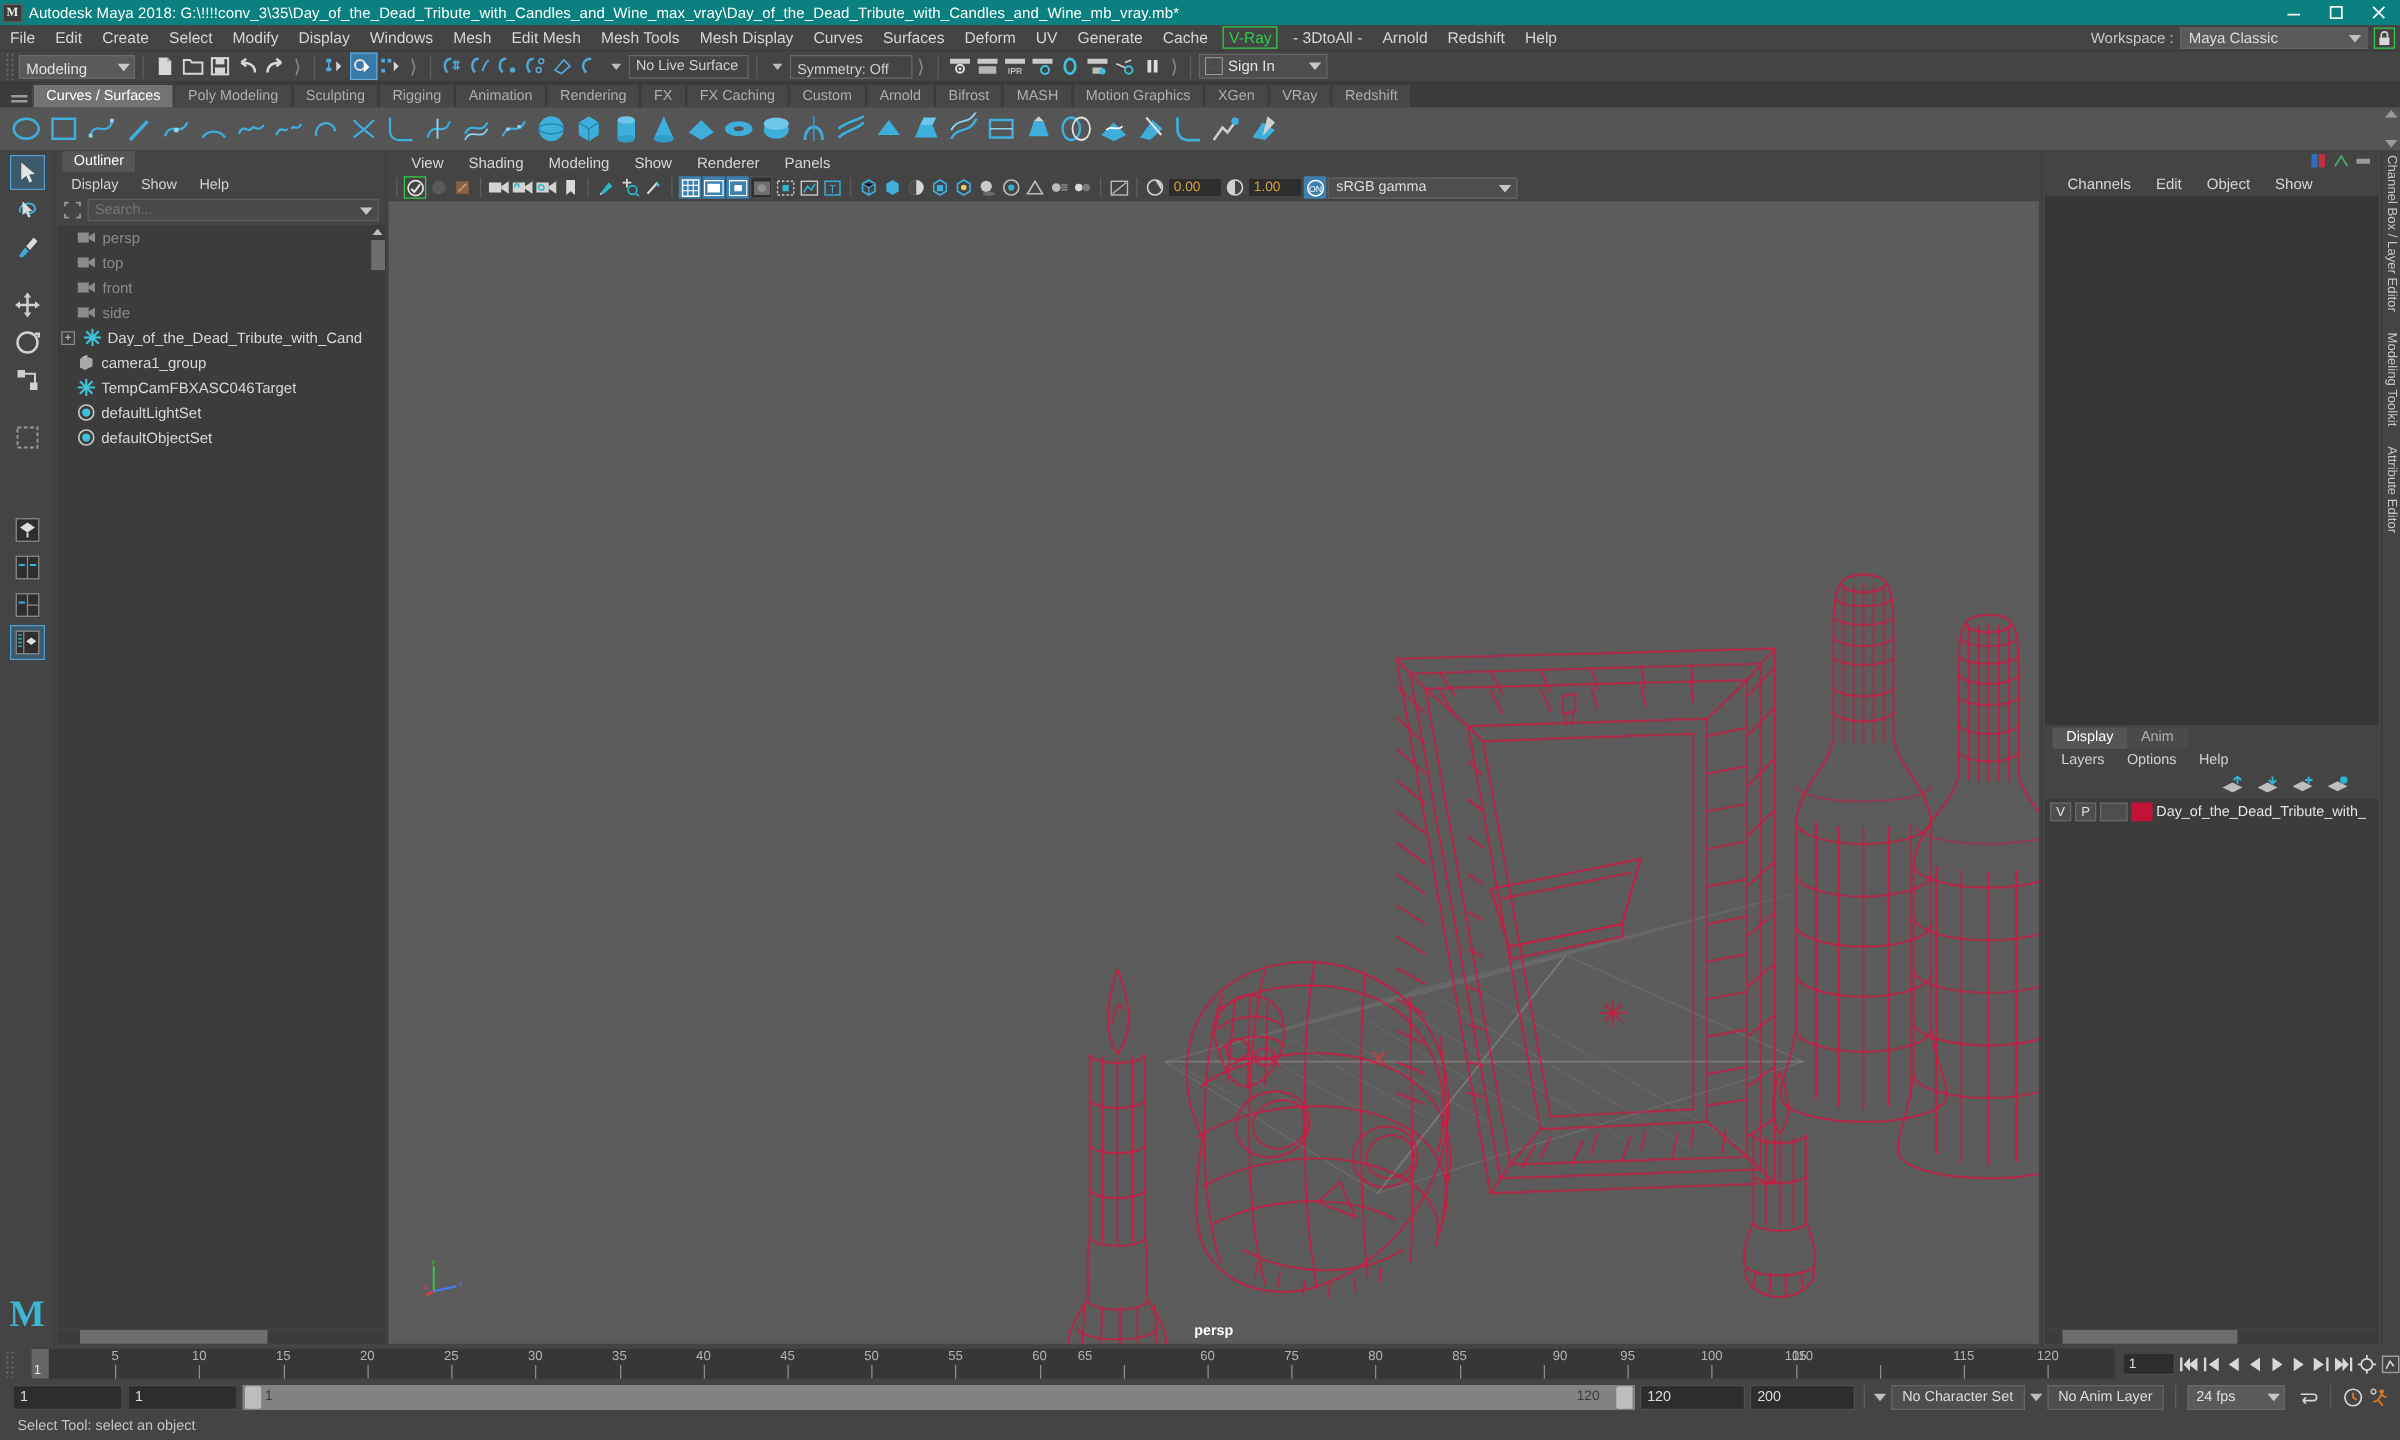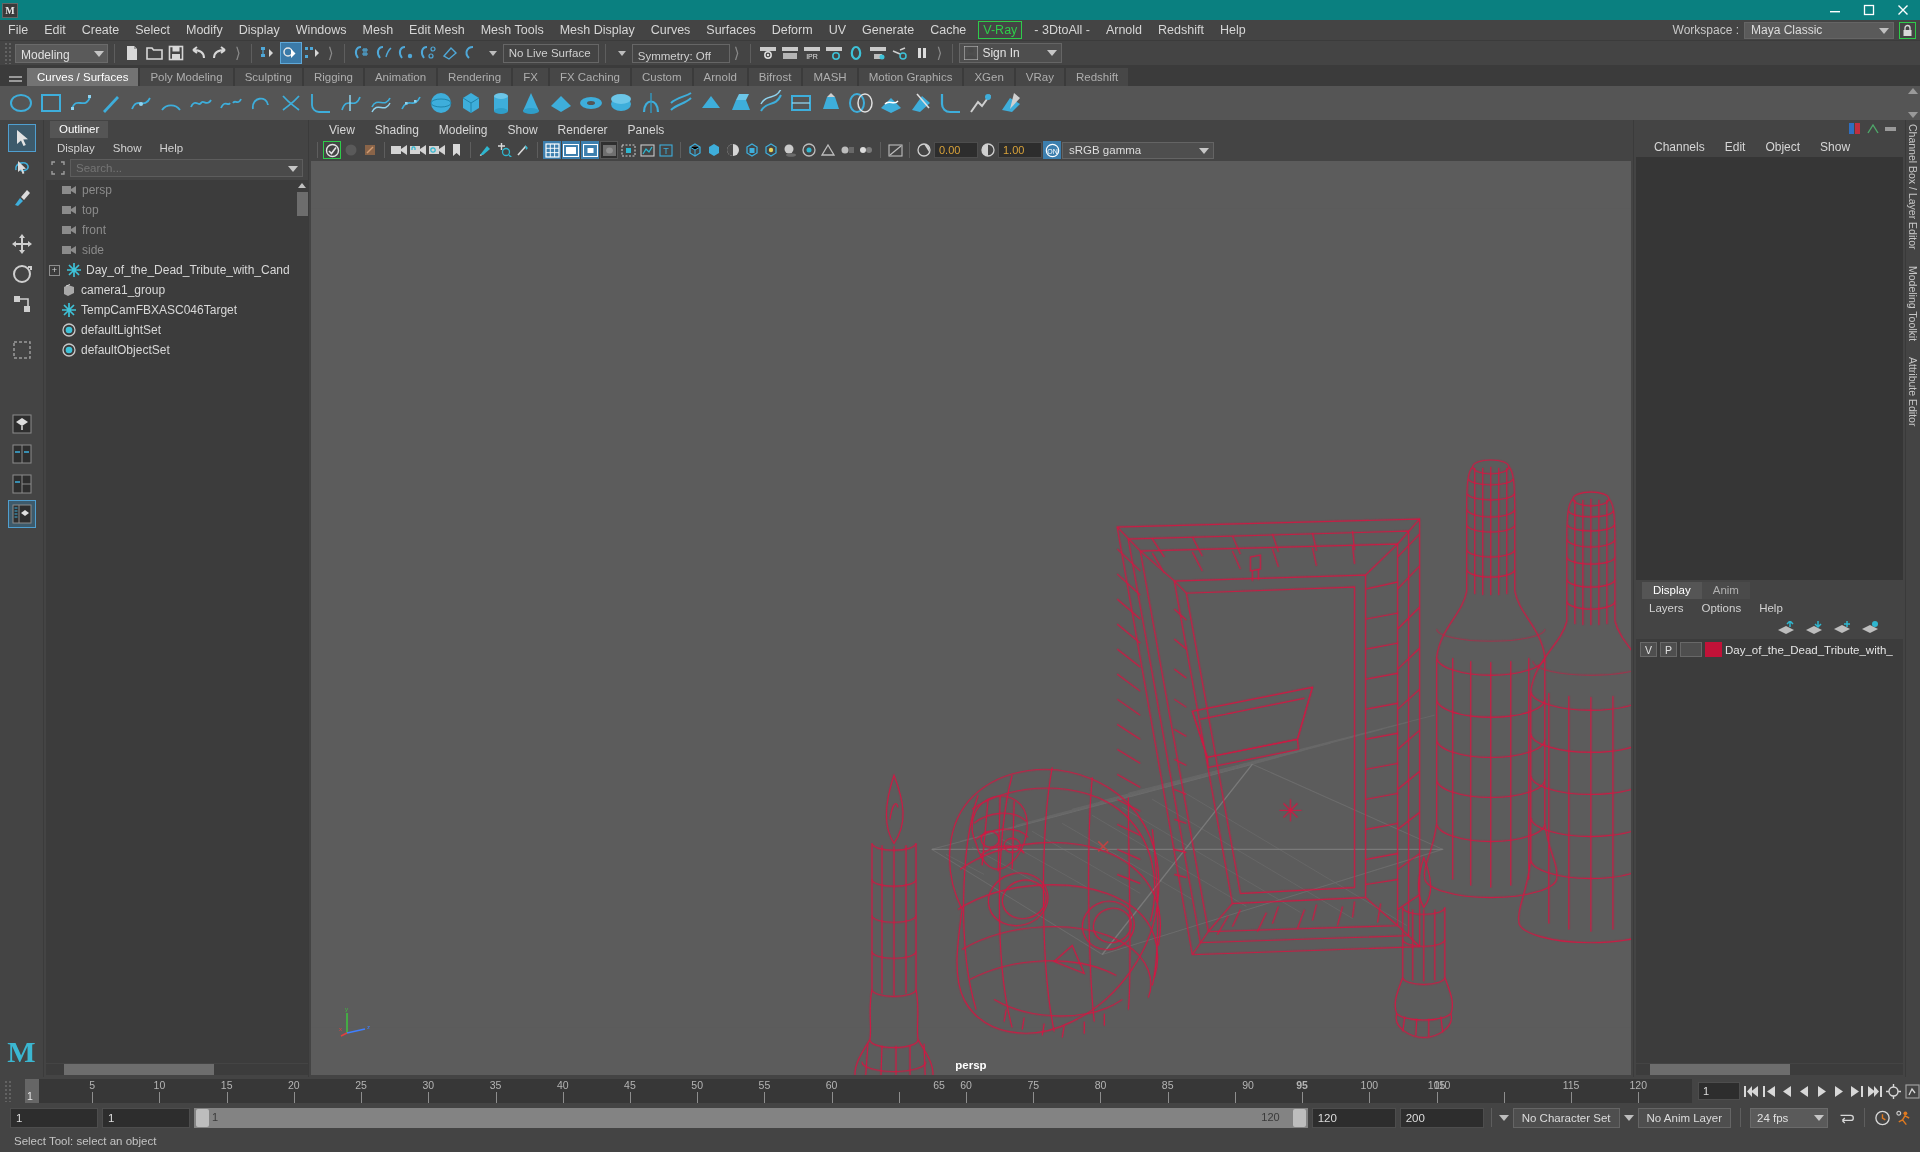--- a/index.html
+++ b/index.html
@@ -231,20 +231,21 @@
      padding-left:14px;font-size:11.5px;color:#c4c4c4;}
   .cmd-right{width:322px;height:21px;background:#2d2d2d;border:1px solid #4a4a4a;}
 </style>
 </head>
 <body>
 
 <div class="app">
 
   <div class="titlebar">
     <div class="title-logo">M</div>
+    <div class="title-text">Autodesk Maya 2018: G:\!!!!conv_3\35\Day_of_the_Dead_Tribute_with_Candles_and_Wine_max_vray\Day_of_the_Dead_Tribute_with_Candles_and_Wine_mb_vray.mb*</div>
     <div class="win-btns">
       <div class="win-btn">
         <svg width="12" height="12" viewBox="0 0 12 12">
             <rect x="1" y="7" width="10" height="1.4" fill="#fff"></rect>
           </svg>
       </div>
       <div class="win-btn">
         <svg width="12" height="12" viewBox="0 0 12 12">
             <rect x="1.5" y="1.5" width="9" height="9" fill="none" stroke="#fff" stroke-width="1.3"></rect>
           </svg>
@@ -1392,33 +1393,33 @@
         <div class="ticklbl" style="left: 537.742px;">40</div>
         <div class="tick" style="left: 604.96px;"></div>
         <div class="ticklbl" style="left: 604.96px;">45</div>
         <div class="tick" style="left: 672.177px;"></div>
         <div class="ticklbl" style="left: 672.177px;">50</div>
         <div class="tick" style="left: 739.395px;"></div>
         <div class="ticklbl" style="left: 739.395px;">55</div>
         <div class="tick" style="left: 806.613px;"></div>
         <div class="ticklbl" style="left: 806.613px;">60</div>
         <div class="tick" style="left: 873.831px;"></div>
-        <div class="ticklbl" style="left: 914px;">65</div>
+        <div class="ticklbl" style="left: 843px;">65</div>
         <div class="tick" style="left: 941.048px;"></div>
         <div class="ticklbl" style="left: 941.048px;">60</div>
         <div class="tick" style="left: 1008.27px;"></div>
         <div class="ticklbl" style="left: 1008.27px;">75</div>
         <div class="tick" style="left: 1075.48px;"></div>
         <div class="ticklbl" style="left: 1075.48px;">80</div>
         <div class="tick" style="left: 1142.7px;"></div>
         <div class="ticklbl" style="left: 1142.7px;">85</div>
         <div class="tick" style="left: 1209.92px;"></div>
         <div class="ticklbl" style="left: 1223px;">90</div>
         <div class="tick" style="left: 1277.14px;"></div>
-        <div class="ticklbl" style="left: 1277.14px; font-weight: bold;">95</div>
+        <div class="ticklbl" style="left: 1277.14px;">95</div>
         <div class="tick" style="left: 1344.35px;"></div>
         <div class="ticklbl" style="left: 1344.35px;">100</div>
         <div class="tick" style="left: 1411.57px;"></div>
         <div class="ticklbl" style="left: 1411.57px;">105</div>
         <div class="tick" style="left: 1478.79px;"></div>
         <div class="ticklbl" style="left: 1417px;">110</div>
         <div class="tick" style="left: 1546.01px;"></div>
         <div class="ticklbl" style="left: 1546.01px;">115</div>
         <div class="tick" style="left: 1613.23px;"></div>
         <div class="ticklbl" style="left: 1613.23px;">120</div>

